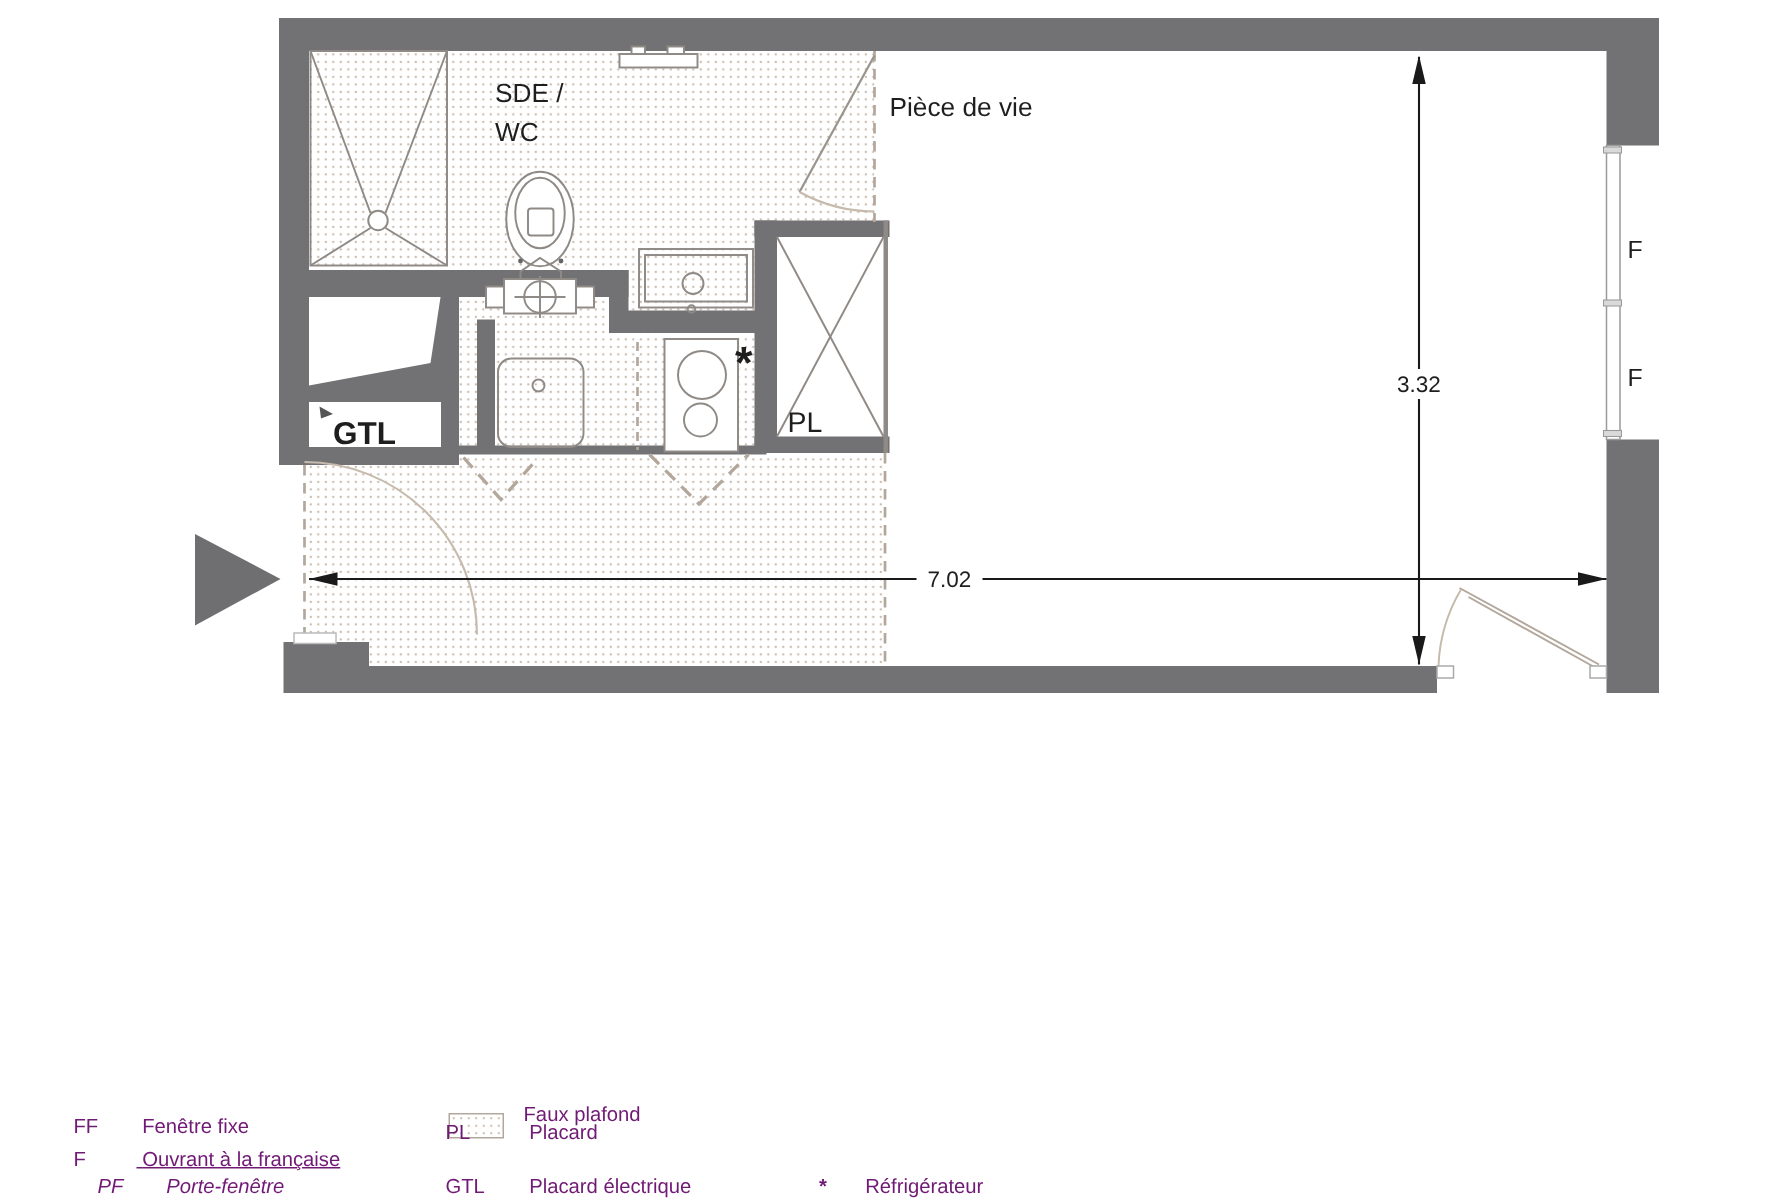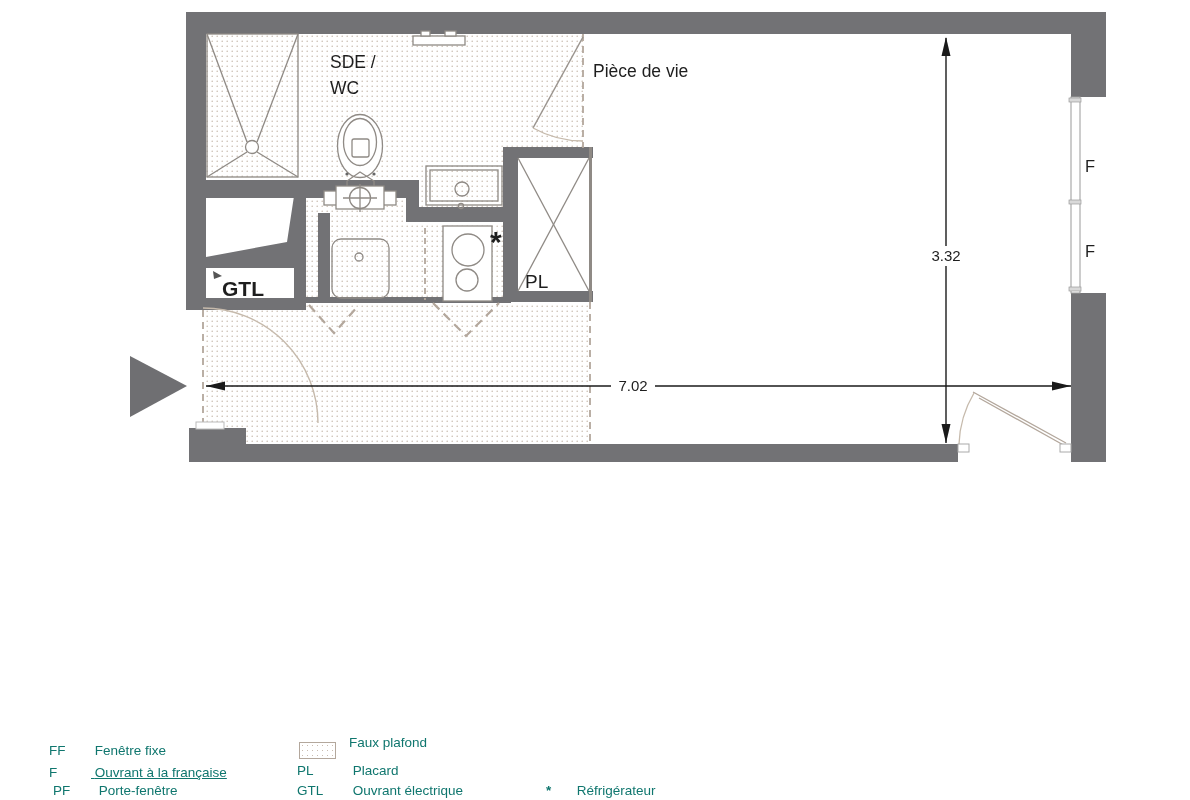--- a/index.html
+++ b/index.html
@@ -1,21 +1,21 @@
 <!DOCTYPE html>
 <html><head>
 <meta charset="utf-8">
 <style>
   html,body{margin:0;padding:0;background:#fff;}
   .canvas{position:relative;width:1190px;height:800px;background:#ffffff;overflow:hidden;
           font-family:"Liberation Sans", sans-serif;color:#1f1f1f;margin-left:41px;}
   svg text{font-family:"Liberation Sans", sans-serif;fill:#1e1e1e;}
   .plan-label{font-size:17.5px;}
   .dim-label{font-size:15px;}
-  .legend{position:absolute;left:0;top:735px;width:990px;height:65px;font-size:13.5px;color:#0f766e;padding-left:22px;}
+  .legend{position:absolute;left:0;top:735px;width:990px;height:65px;font-size:13.5px;color:#701a75;padding-left:22px;}
   .leg-item{position:absolute;white-space:nowrap;}
   .leg-abbr{display:inline-block;}
   .swatch{position:absolute;left:258px;top:7px;width:35px;height:15px;border:1px solid #b3a79c;
           background-image:radial-gradient(#c9bcb0 0.8px, transparent 1px);background-size:5px 5px;}
   .title{position:absolute;right:10px;top:762px;font-size:19.5px;color:#3f3f3f;letter-spacing:0.5px;}
 </style>
 </head>
 <body>
 
 <div class="canvas">
@@ -177,36 +177,36 @@
   <div class="legend">
 
     <div class="leg-item" style="left:8px;top:8px;">
       <span class="leg-abbr" style="width:42px;">FF</span>
       <span>Fenêtre fixe</span>
     </div>
     <div class="leg-item" style="left:8px;top:30px;text-decoration:underline;">
       <span class="leg-abbr" style="width:42px;">F</span>
       <span>Ouvrant à la française</span>
     </div>
-    <div class="leg-item" style="left:12px;top:48px;">
+    <div class="leg-item" style="left:24px;top:48px;font-style:italic;">
       <span class="leg-abbr" style="width:42px;">PF</span>
       <span>Porte-fenêtre</span>
     </div>
 
     <div class="swatch"></div>
     <div class="leg-item" style="left:308px;top:0;">
       <span>Faux plafond</span>
     </div>
-    <div class="leg-item" style="left:256px;top:28px;">
+    <div class="leg-item" style="left:256px;top:12px;">
       <span class="leg-abbr" style="width:52px;">PL</span>
       <span>Placard</span>
     </div>
     <div class="leg-item" style="left:256px;top:48px;">
       <span class="leg-abbr" style="width:52px;">GTL</span>
-      <span>Ouvrant électrique</span>
+      <span>Placard électrique</span>
     </div>
 
     <div class="leg-item" style="left:505px;top:48px;">
       <span class="leg-abbr" style="width:27px;font-weight:bold;">*</span>
       <span>Réfrigérateur</span>
     </div>
   </div>
 
 </div>
 

